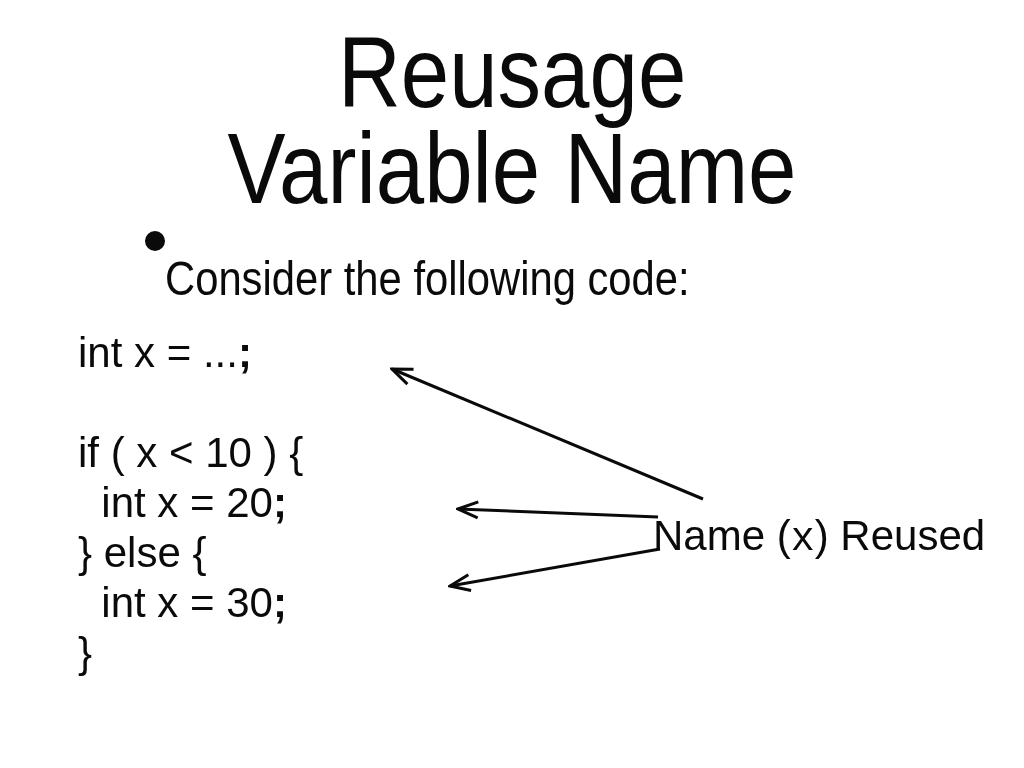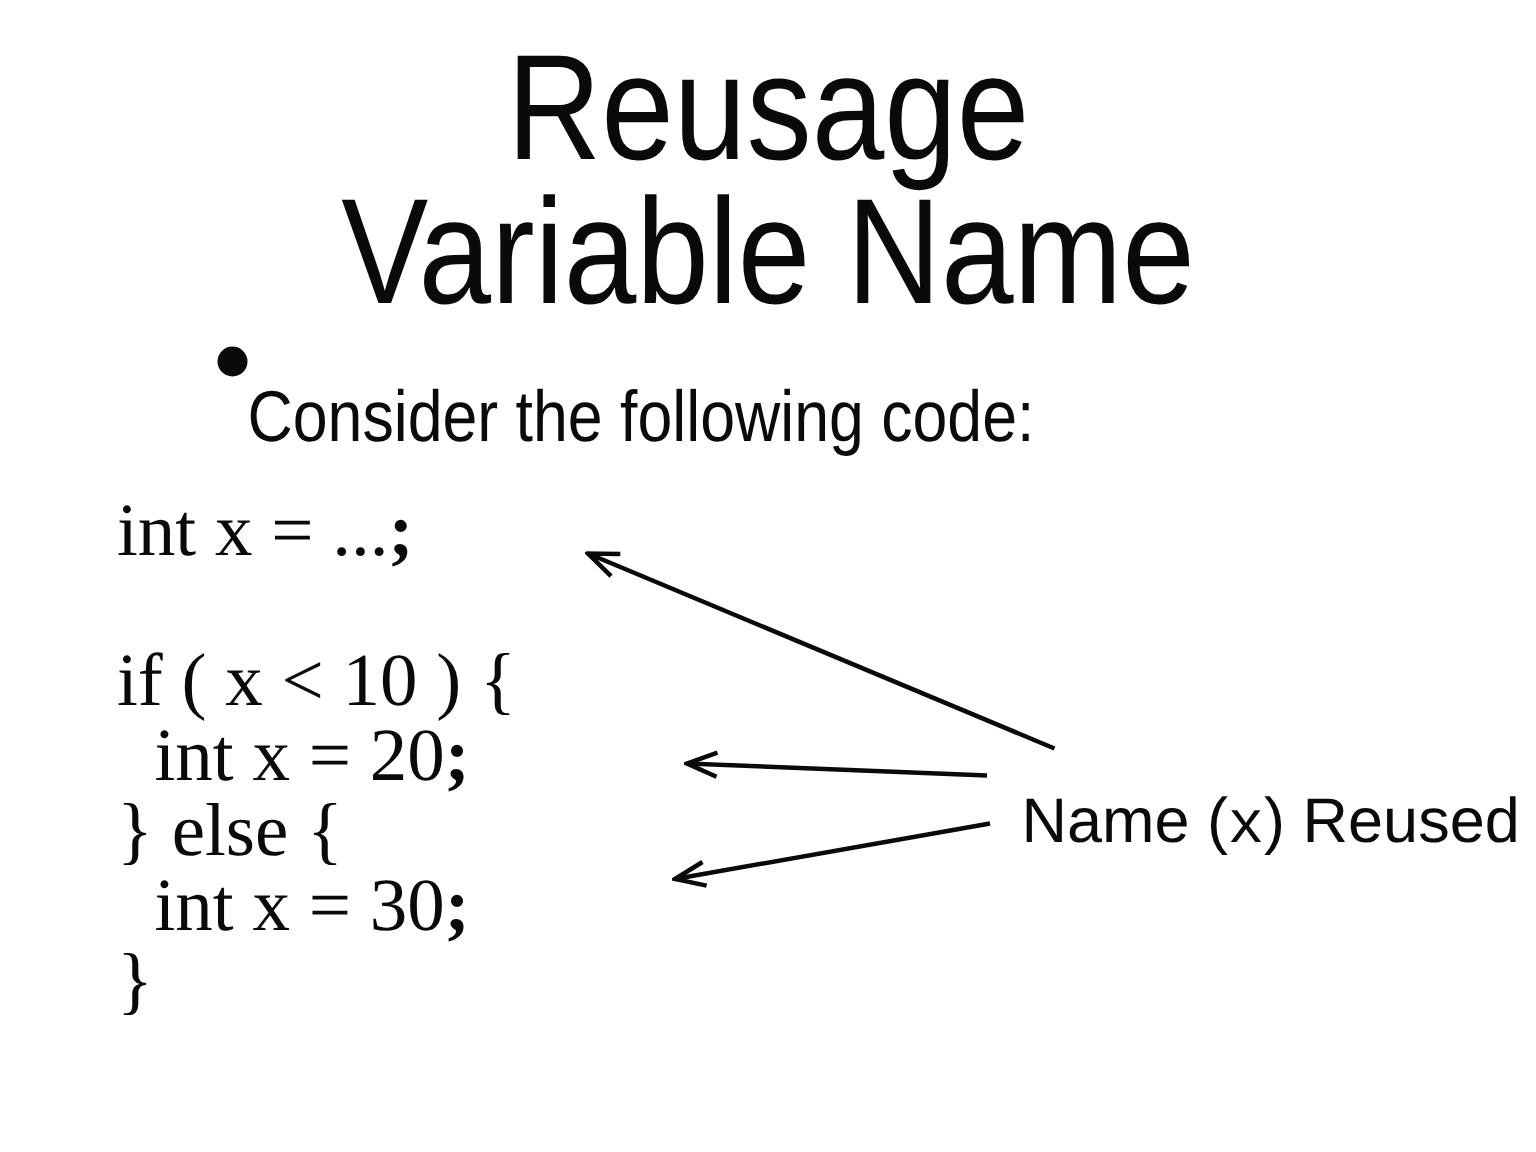--- a/index.html
+++ b/index.html
@@ -50,33 +50,33 @@
     line-height: 56px;
     white-space: nowrap;
     display: inline-block;
     transform: scaleX(0.87);
     transform-origin: 0 50%;
   }
   .code {
     position: absolute;
     left: 78px;
     top: 328px;
-    font-family: Liberation Serif, serif;
-    font-size: 50px;
+    font-family: Liberation Sans, sans-serif;
+    font-size: 42px;
     line-height: 50px;
     white-space: pre;
   }
   .code-line { height: 50px; }
   .semi { font-weight: 700; }
   .annotation {
     position: absolute;
-    left: 681px;
+    left: 653px;
     top: 514px;
     font-size: 42px;
-    line-height: 66px;
+    line-height: 44px;
     white-space: nowrap;
   }
   .annotation .mono {
     font-family: "Liberation Mono", "DejaVu Sans Mono", monospace;
     font-size: 40px;
   }
   .arrows {
     position: absolute;
     left: 0;
     top: 0;

